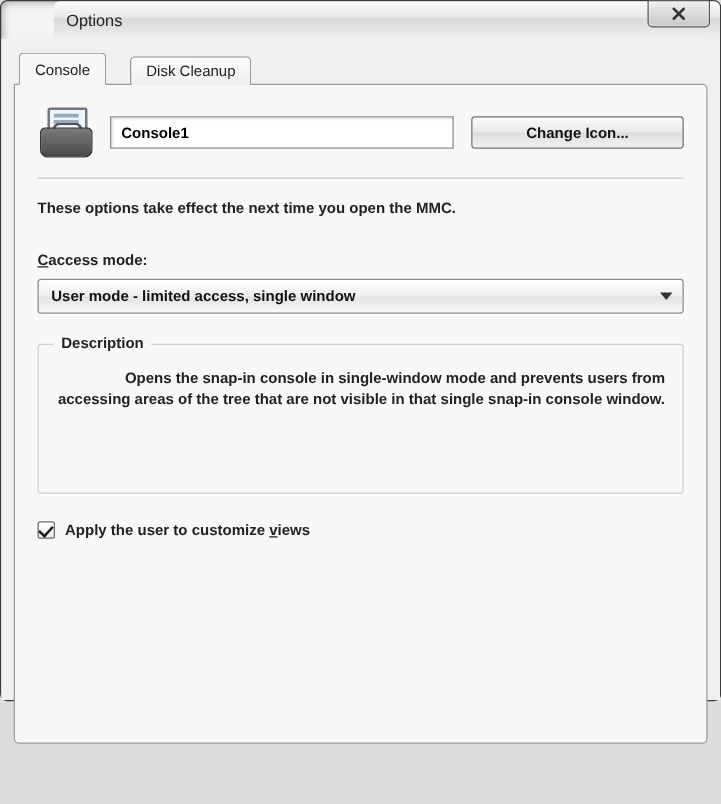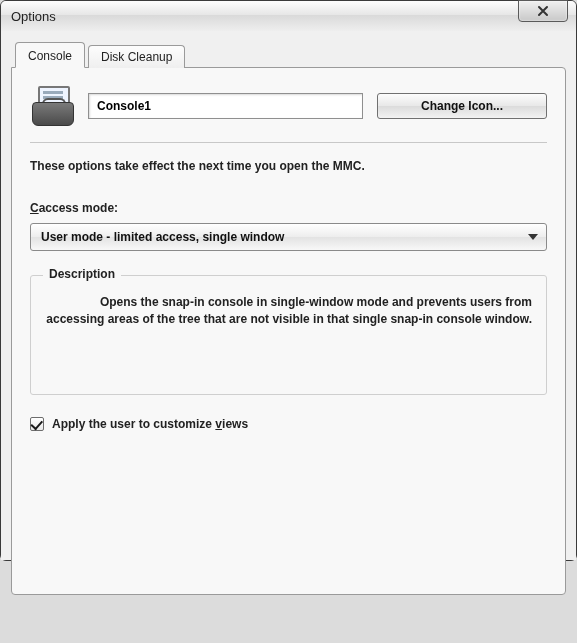--- a/index.html
+++ b/index.html
@@ -14,20 +14,21 @@
   }
   .window {
     position: relative;
     width: 577px;
     height: 561px;
     box-sizing: border-box;
     border: 1px solid #3a3a3a;
     background: linear-gradient(#f4f4f4, #ececec);
     border-radius: 6px;
     box-shadow: 0 0 8px rgba(0,0,0,.4) inset;
+    padding-left: 42px;
   }
   .titlebar {
     position: relative;
     height: 30px;
     background: linear-gradient(#fdfdfd, #e7e7e7 45%, #d9d9d9 46%, #eeeeee);
     border-bottom: 1px solid #b5b5b5;
     border-radius: 5px 5px 0 0;
     display: flex;
     align-items: center;
     padding-left: 10px;
@@ -68,21 +69,21 @@
     position: relative;
     z-index: 2;
   }
   .tab {
     position: relative;
     padding: 4px 12px 4px 12px;
     border: 1px solid #9a9a9a;
     border-bottom: none;
     border-radius: 4px 4px 0 0;
     background: linear-gradient(#fdfdfd, #efefef);
-    margin-right: 3px;
+    margin-right: 19px;
     color: #222;
     top: 1px;
   }
   .tab.active {
     background: #f8f8f8;
     z-index: 3;
     top: 1px;
     padding-top: 6px;
     border-bottom: 1px solid #f8f8f8;
   }

